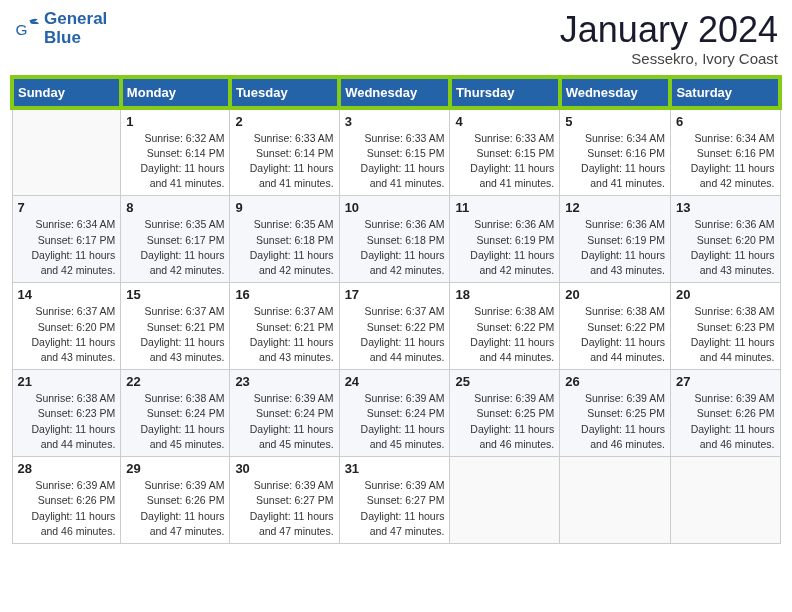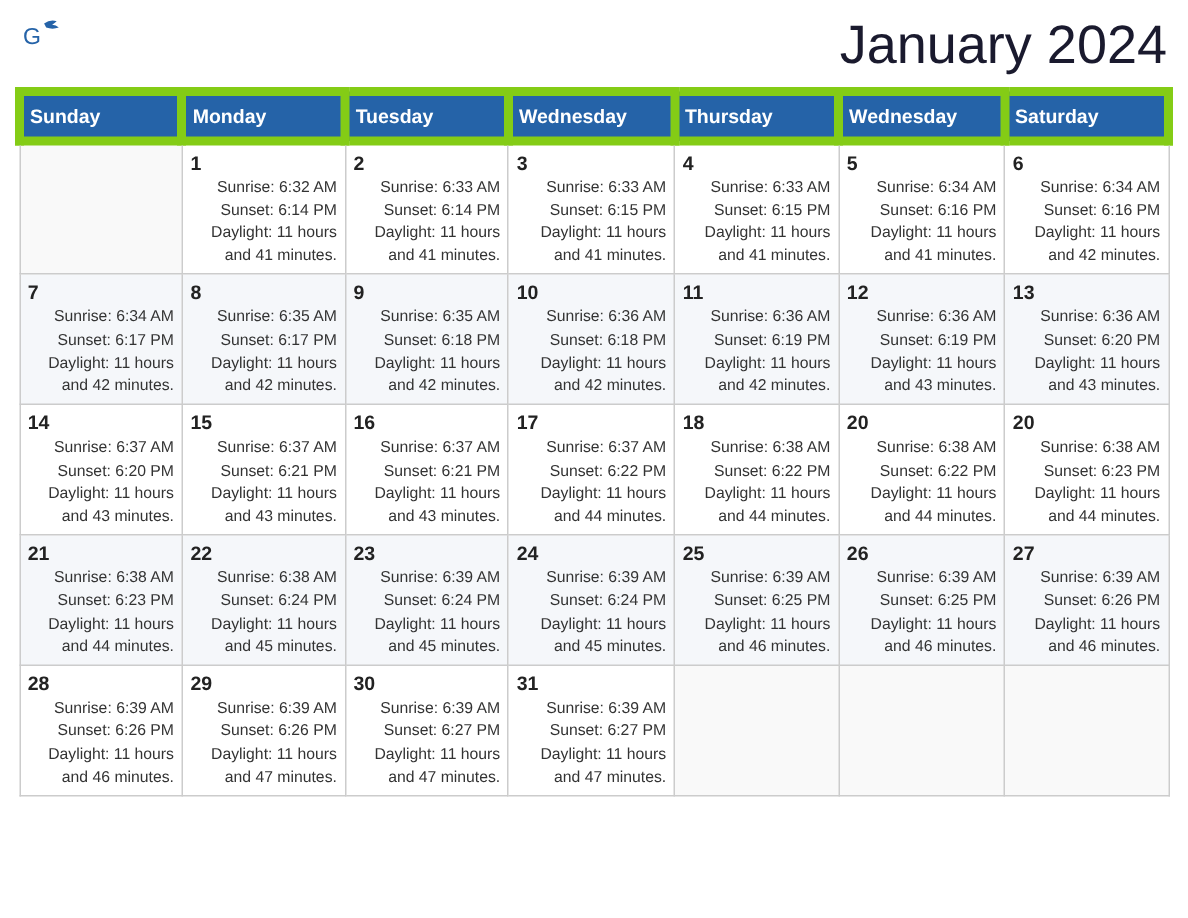--- a/index.html
+++ b/index.html
@@ -45,21 +45,21 @@
       border-collapse: collapse;
       border: 1px solid #ccc;
     }
     .calendar th {
       background: #2563a8;
       color: #fff;
       font-size: 13px;
       font-weight: bold;
       padding: 6px 4px;
       text-align: left;
-      border: 6px solid #84cc16;
+      border: 4px solid #84cc16;
     }
     .calendar td {
       vertical-align: top;
       border: 1px solid #ccc;
       padding: 4px 5px;
       width: 113px;
       min-height: 80px;
       font-size: 11px;
       color: #222;
       background: #fff;
@@ -89,23 +89,30 @@
   </style>
 </head>
 <body>
 
 <div class="header">
   <div class="logo">
     <svg class="logo-bird" viewBox="0 0 40 40">
       <text x="2" y="28" font-size="22" fill="#2563a8">G</text>
       <path d="M22 8 Q28 4 34 6 Q30 10 26 10 Q32 8 36 12 Q30 14 24 12" fill="#2563a8"></path>
     </svg>
+    <div>
+      <div style="font-size:17px;font-weight:bold;color:#1a1a2e;line-height:1.1;">
+        <span style="color:#2563a8;">General</span><br>
+        <span style="color:#2563a8;font-size:17px;">Blue</span>
+      </div>
+    </div>
   </div>
   <div class="title-block">
     <div class="month-title">January 2024</div>
+    <div class="subtitle">Sessekro, Ivory Coast</div>
   </div>
 </div>
 
 <table class="calendar">
   <thead>
     <tr>
     <th>Sunday</th>
         <th>Monday</th>
         <th>Tuesday</th>
         <th>Wednesday</th>

